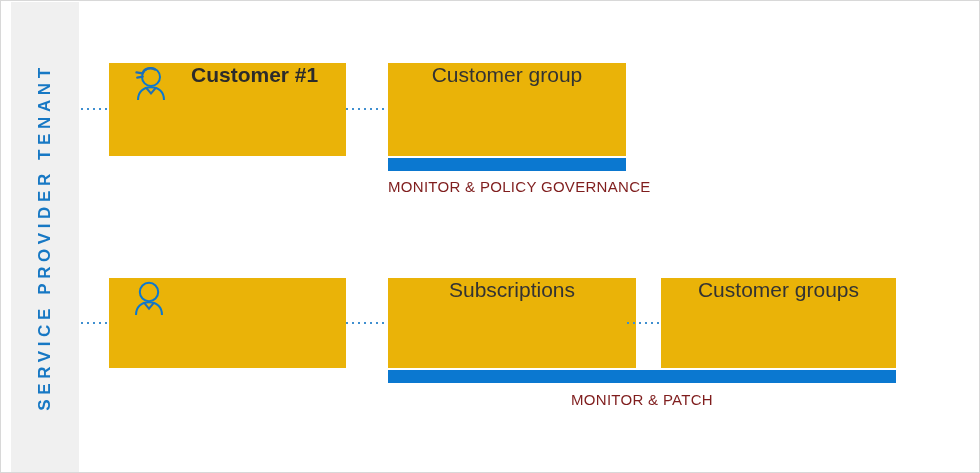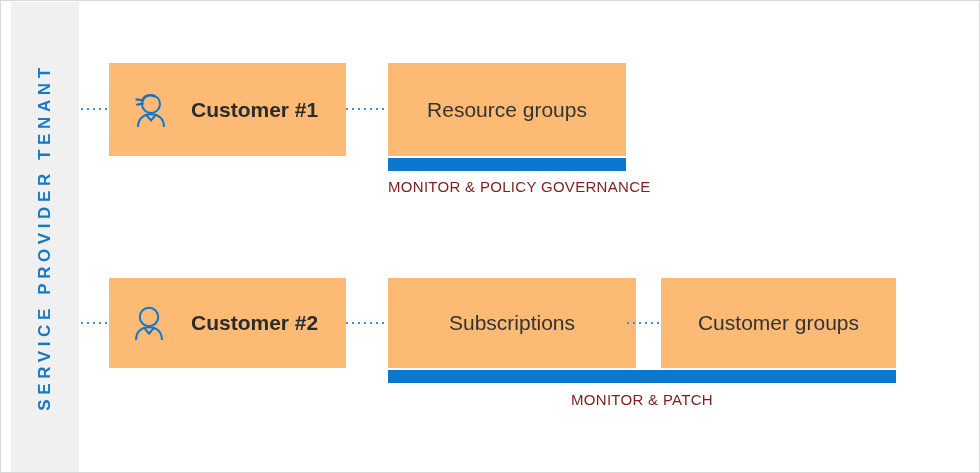--- a/index.html
+++ b/index.html
@@ -39,24 +39,24 @@
     color: #1778c4;
     font-size: 17px;
     font-weight: bold;
     letter-spacing: 4.6px;
     font-family: "Liberation Sans", sans-serif;
   }
 
   
   .node {
     position: absolute;
-    background: #fdba74;
+    background: #eab308;
     box-sizing: border-box;
     display: flex;
-    align-items: center;
+    align-items: flex-start;
     justify-content: center;
   }
   .node.with-icon {
     justify-content: flex-start;
   }
   .node-label {
     color: #333333;
     font-size: 21px;
     font-weight: normal;
     font-family: "Liberation Sans", sans-serif;
@@ -127,38 +127,37 @@
 
         <path d="M14.4 23.2 L19 28.4 L23.6 23.2" fill="none" stroke="#1f6fb8" stroke-width="2"></path>
       </svg>
     </span>
     <span class="node-label strong" style="margin-left:22px;">Customer #1</span>
   </div>
 
   <div class="connector" style="left:345px; top:107px; width:42px;"></div>
 
   <div class="node" style="left:387px; top:62px; width:238px; height:93px;">
-    <span class="node-label">Resource groups</span>
+    <span class="node-label">Customer group</span>
   </div>
 
   <div class="bar" style="left:387px; top:157px; width:238px; height:13px;"></div>
 
   <div class="bar-caption" style="left:387px; top:177px; width:238px;">MONITOR &amp; POLICY GOVERNANCE</div>
 
   <div class="connector" style="left:80px; top:321px; width:28px;"></div>
 
   <div class="node with-icon" style="left:108px; top:277px; width:237px; height:90px; padding-left:20px;">
     <span class="node-icon">
       <svg width="34" height="36" viewBox="0 0 34 36" aria-hidden="true">
         <circle cx="17" cy="12" r="9.2" fill="none" stroke="#0b78d0" stroke-width="2"></circle>
         <path d="M4 35 C4 26.5 9.5 22.2 17 22.2 C24.5 22.2 30 26.5 30 35" fill="none" stroke="#0b78d0" stroke-width="2"></path>
         <path d="M12.4 23.2 L17 28.6 L21.6 23.2" fill="none" stroke="#1f6fb8" stroke-width="2"></path>
       </svg>
     </span>
-    <span class="node-label strong" style="margin-left:22px;">Customer #2</span>
   </div>
 
   <div class="connector" style="left:345px; top:321px; width:42px;"></div>
 
   <div class="node" style="left:387px; top:277px; width:248px; height:90px;">
     <span class="node-label">Subscriptions</span>
   </div>
 
   <div class="connector" style="left:626px; top:321px; width:34px;"></div>
 

